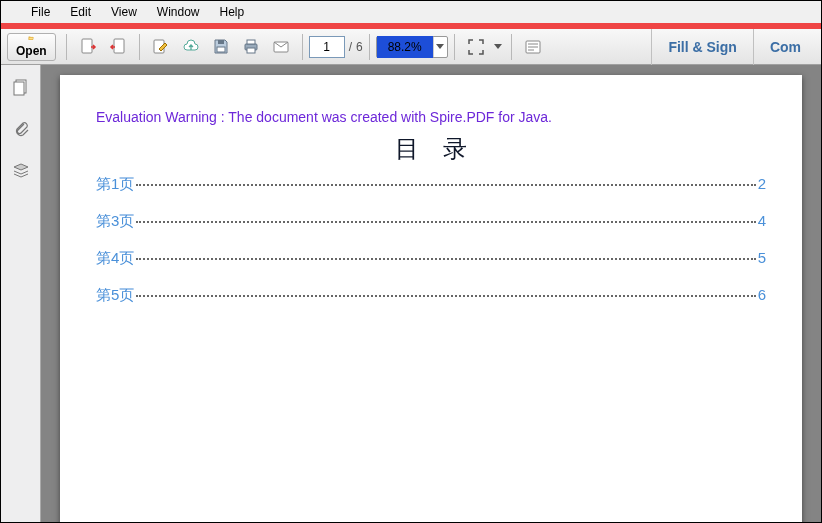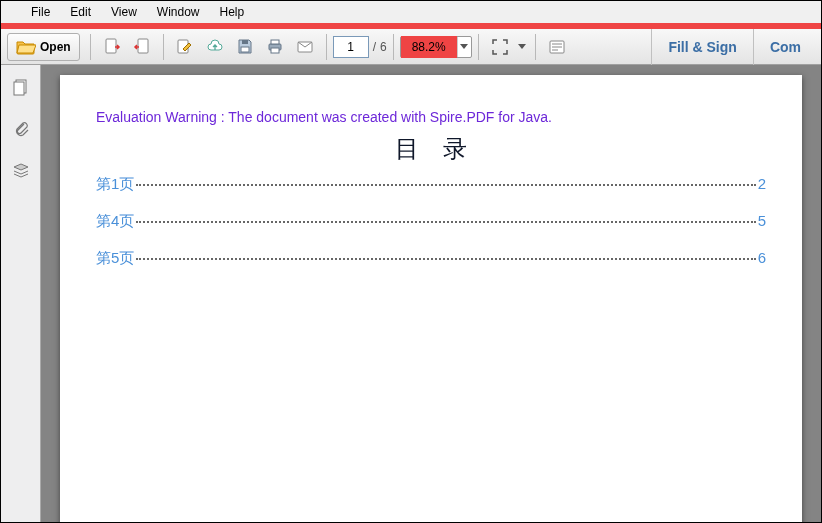--- a/index.html
+++ b/index.html
@@ -1,24 +1,24 @@
 <!DOCTYPE html>
 <html><head>
 <meta charset="utf-8">
 <style>
 * { box-sizing: border-box; margin: 0; padding: 0; }
 body { font-family: "Segoe UI", Tahoma, sans-serif; font-size: 12px; width: 822px; height: 523px; overflow: hidden; background: #fff; border: 1px solid #000; }
 .menubar { display: flex; background: #f0f0f0; padding: 2px 20px; border-bottom: 6px solid #ef4444; }
 .menubar span { padding: 2px 10px; cursor: default; }
 .toolbar { display: flex; align-items: center; background: linear-gradient(#f8f8f8,#e4e4e4); border-bottom: 1px solid #a0a0a0; height: 36px; padding: 0 4px; }
 .btn { display: inline-flex; align-items: center; justify-content: center; width: 28px; height: 28px; margin: 0 1px; border-radius: 3px; cursor: pointer; }
-.open-btn { display: inline-flex; align-items: center; gap: 4px; padding: 2px 8px; border: 1px solid #b0b0b0; border-radius: 3px; background: linear-gradient(#fdfdfd,#e6e6e6); margin: 0 4px 0 2px; height: 28px; cursor: pointer; font-weight: bold; }
+.open-btn { display: inline-flex; align-items: center; gap: 4px; padding: 2px 8px; border: 1px solid #b0b0b0; border-radius: 3px; background: linear-gradient(#fdfdfd,#e6e6e6); margin: 0 4px 0 2px; height: 28px; cursor: pointer; font-weight: bold; flex-direction: column; }
 .sep { width: 1px; height: 26px; background: #b8b8b8; margin: 0 6px; }
 .page-box { width: 36px; height: 22px; border: 1px solid #7a99b8; text-align: center; font-size: 12px; background: #fff; }
-.zoom-box { width: 56px; height: 22px; border: 1px solid #7a99b8; text-align: center; font-size: 12px; background: #ef4444; }
+.zoom-box { width: 56px; height: 22px; border: 1px solid #7a99b8; text-align: center; font-size: 12px; background: #1d4ed8; }
 .zoom-wrap { display: inline-flex; align-items: center; border: 1px solid #999; border-radius: 2px; background: #fff; height: 22px; }
 .zoom-wrap input { border: none; }
 .zoom-dd { width: 14px; height: 20px; display: flex; align-items: center; justify-content: center; border-left: 1px solid #ccc; cursor: pointer; }
 .right-tools { margin-left: auto; display: flex; align-items: center; }
 .right-tools .link { padding: 0 16px; font-size: 14px; font-weight: 600; color: #3b6ea5; cursor: pointer; height: 36px; display: flex; align-items: center; border-left: 1px solid #c0c0c0; }
 .workspace { display: flex; height: calc(523px - 18px - 36px - 2px); background: #5f5f5f; }
 .sidebar { width: 40px; background: #eeeeef; border-right: 1px solid #aaa; display: flex; flex-direction: column; align-items: center; padding-top: 8px; gap: 14px; }
 .sidebar .sbtn { width: 28px; height: 28px; display: flex; align-items: center; justify-content: center; cursor: pointer; color: #555; }
 .canvas { flex: 1; background: #848484; display: flex; justify-content: center; padding: 10px 0 0 0; overflow: hidden; }
 .page { width: 742px; background: #fff; box-shadow: 0 2px 6px rgba(0,0,0,.5); padding: 34px 36px; }
@@ -154,20 +154,25 @@
     <div class="page">
       <div class="warning">Evaluation Warning : The document was created with Spire.PDF for Java.</div>
       <div class="toc-title">目录</div>
       <div id="toc-container">
           <div class="toc-row">
             <span class="toc-label">第1页</span>
             <span class="toc-dots"></span>
             <span class="toc-page">2</span>
           </div>
           <div class="toc-row">
+            <span class="toc-label">第3页</span>
+            <span class="toc-dots"></span>
+            <span class="toc-page">4</span>
+          </div>
+          <div class="toc-row">
             <span class="toc-label">第4页</span>
             <span class="toc-dots"></span>
             <span class="toc-page">5</span>
           </div>
           <div class="toc-row">
             <span class="toc-label">第5页</span>
             <span class="toc-dots"></span>
             <span class="toc-page">6</span>
           </div>
         </div>

